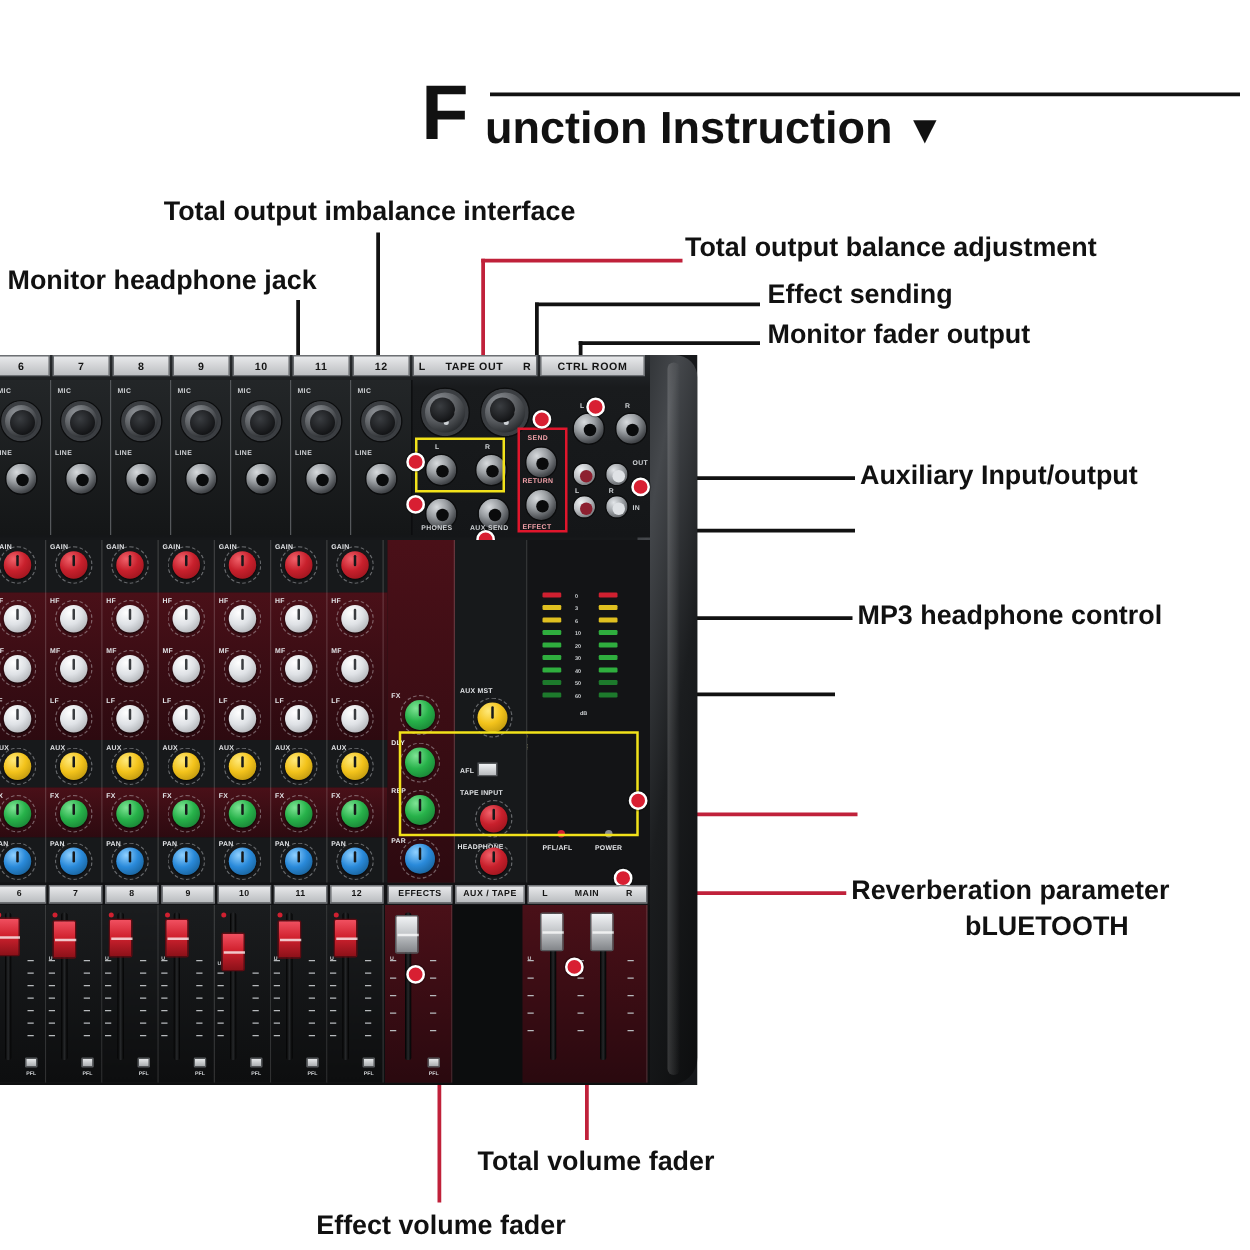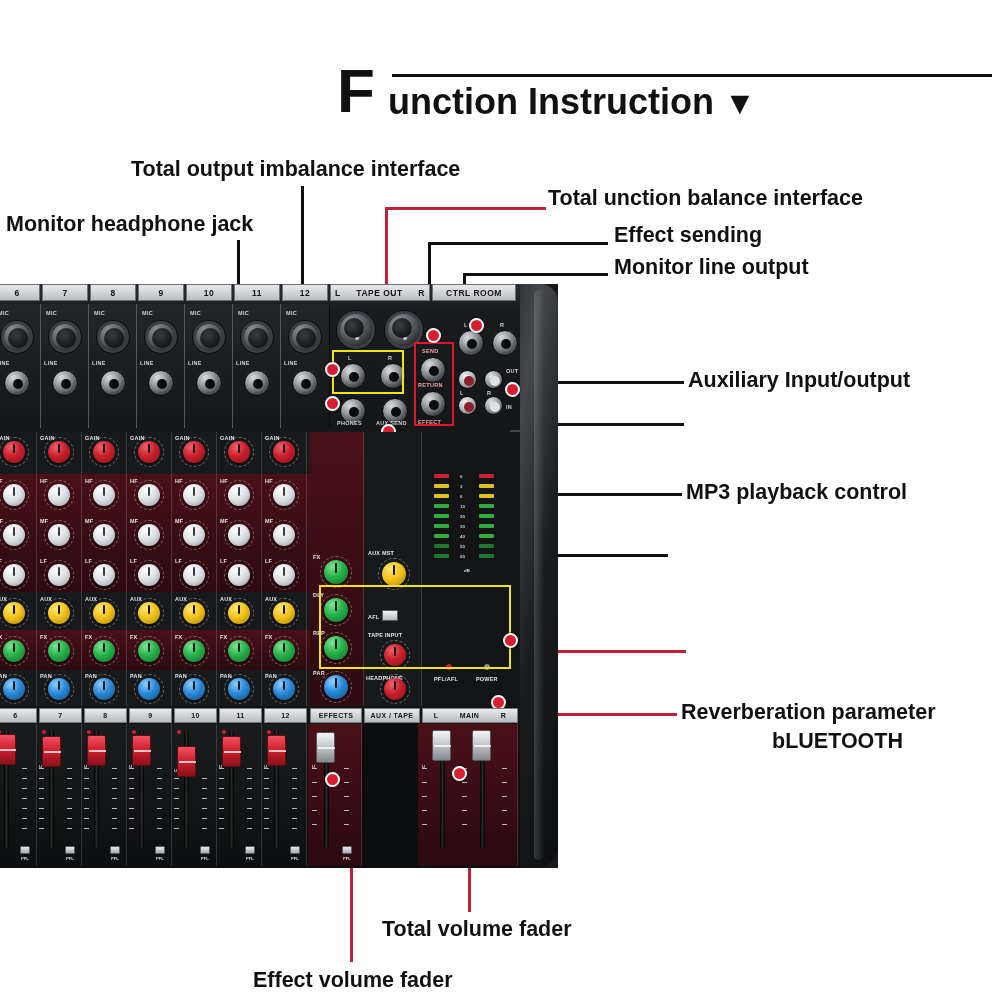--- a/index.html
+++ b/index.html
@@ -248,25 +248,25 @@
 <div id="root">
 
   <div class="title-wrap">
     <div class="title-rule"></div>
     <div class="title-bigF">F</div>
     <div class="title-rest"><span>unction Instruction</span> <span class="title-caret">▼</span></div>
   </div>
 
   <div class="callout" style="left:6px; top:212px;">Monitor headphone jack</div>
   <div class="callout" style="left:131px; top:157px;">Total output imbalance interface</div>
-  <div class="callout" style="left:548px; top:186px;">Total unction balance interface</div>
+  <div class="callout" style="left:548px; top:186px;">Total output balance adjustment</div>
   <div class="callout" style="left:614px; top:223px;">Effect sending</div>
-  <div class="callout" style="left:614px; top:255px;">Monitor line output</div>
+  <div class="callout" style="left:614px; top:255px;">Monitor fader output</div>
   <div class="callout" style="left:688px; top:368px;">Auxiliary Input/output</div>
-  <div class="callout" style="left:686px; top:480px;">MP3 playback control</div>
+  <div class="callout" style="left:686px; top:480px;">MP3 headphone control</div>
   <div class="callout" style="left:681px; top:700px;">Reverberation parameter</div>
   <div class="callout" style="left:772px; top:729px;">bLUETOOTH</div>
   <div class="callout" style="left:382px; top:917px;">Total volume fader</div>
   <div class="callout" style="left:253px; top:968px;">Effect volume fader</div>
 
   <div class="lead v" style="left:237px; top:240px; height:158px;"></div>
 
   <div class="lead v" style="left:301px; top:186px; height:212px;"></div>
 
   <div class="lead red h" style="left:385px; top:207px; width:161px;"></div>

